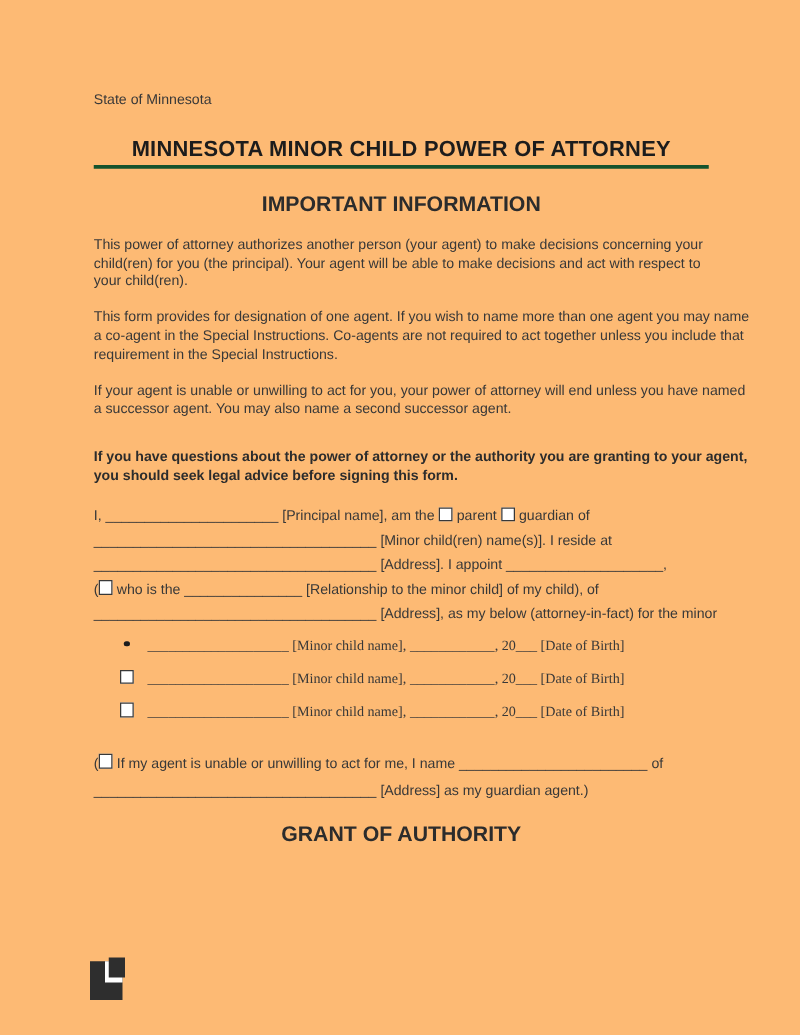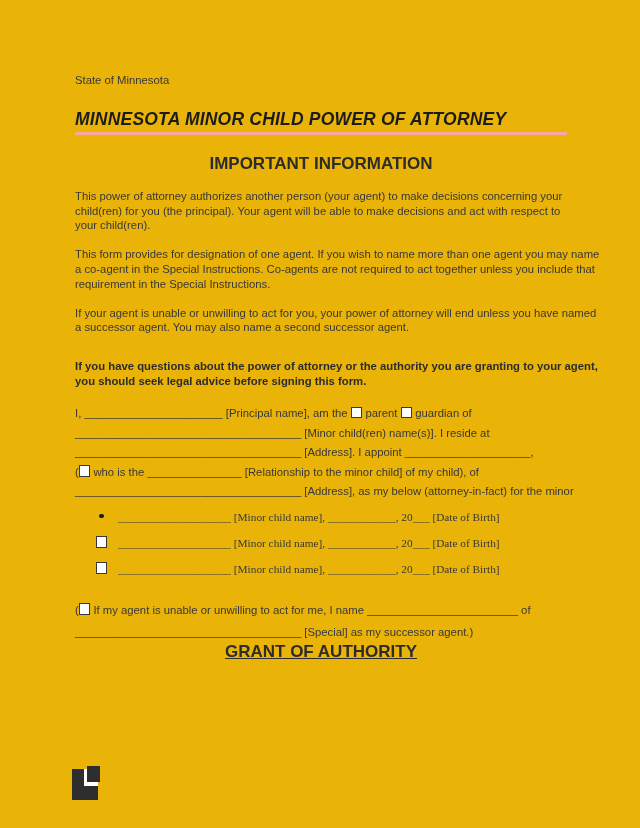--- a/index.html
+++ b/index.html
@@ -1,25 +1,25 @@
 <!DOCTYPE html>
 <html><head>
 <meta charset="utf-8">
 <style>
   html,body{margin:0;padding:0;background:#ffffff;}
-  .page{position:relative;width:640px;height:828px;background:#eab308;overflow:hidden;
+  .page{position:relative;width:640px;height:828px;background:#fdba74;overflow:hidden;
         font-family:"Liberation Sans",sans-serif;color:#383838;}
   .content{position:absolute;left:75px;top:0;width:492px;}
   .state{margin-top:73px;font-size:11.3px;line-height:15px;}
-  .title-wrap{margin-top:20px;text-align:left;border-bottom:3px solid #fca5a5;padding-bottom:2px;font-style:italic;}
+  .title-wrap{margin-top:20px;text-align:center;border-bottom:3px solid #14532d;padding-bottom:2px;}
   .title{font-size:17.5px;line-height:22px;font-weight:bold;color:#1c1c1c;letter-spacing:.2px;white-space:nowrap;}
   .h-center{text-align:center;font-weight:bold;font-size:17px;line-height:15px;color:#2c2c2c;}
   .h-important{margin-top:21px;}
   .h-designation{margin-top:31px;}
-  .h-grant{text-decoration:underline;}
+  .h-grant{margin-top:15px;}
   .para{font-size:11.3px;line-height:14.6px;margin-top:14.6px;white-space:nowrap;}
   .para:first-child{margin-top:18px;}
   .para.bold{font-weight:bold;margin-top:24px;color:#2c2c2c;}
   .form-block{font-size:11.3px;line-height:19.5px;}
   .fb1{margin-top:16px;}
   .fb2{margin-top:0;}
   .form-line{white-space:nowrap;}
   .cb{display:inline-block;width:9.5px;height:9.5px;border:1.3px solid #383838;background:#fff;
       vertical-align:-1px;}
   .blank{color:#383838;}
@@ -67,21 +67,21 @@
       </div>
 
     <div class="child-list">
         <div class="child-row"><span class="marker"><span class="dot"></span></span><span class="blank">____________________</span><span class="txt"> [Minor child name], </span><span class="blank">____________</span><span class="txt">, 20</span><span class="blank">___</span><span class="txt"> [Date of Birth]</span></div>
         <div class="child-row"><span class="marker"><span class="cb"></span></span><span class="blank">____________________</span><span class="txt"> [Minor child name], </span><span class="blank">____________</span><span class="txt">, 20</span><span class="blank">___</span><span class="txt"> [Date of Birth]</span></div>
         <div class="child-row"><span class="marker"><span class="cb"></span></span><span class="blank">____________________</span><span class="txt"> [Minor child name], </span><span class="blank">____________</span><span class="txt">, 20</span><span class="blank">___</span><span class="txt"> [Date of Birth]</span></div>
       </div>
 
     <div class="form-block successor">
         <div class="form-line"><span class="txt">(</span><span class="cb"></span><span class="txt"> If my agent is unable or unwilling to act for me, I name </span><span class="blank">________________________</span><span class="txt"> of</span></div>
-        <div class="form-line"><span class="blank">____________________________________</span><span class="txt"> [Special] as my successor agent.)</span></div>
+        <div class="form-line"><span class="blank">____________________________________</span><span class="txt"> [Address] as my guardian agent.)</span></div>
       </div>
 
     <div class="h-center h-grant">GRANT OF AUTHORITY</div>
   </div>
 
   <div class="logo">
     <span class="logo-main"></span>
     <span class="logo-cut"></span>
     <span class="logo-small"></span>
   </div>

